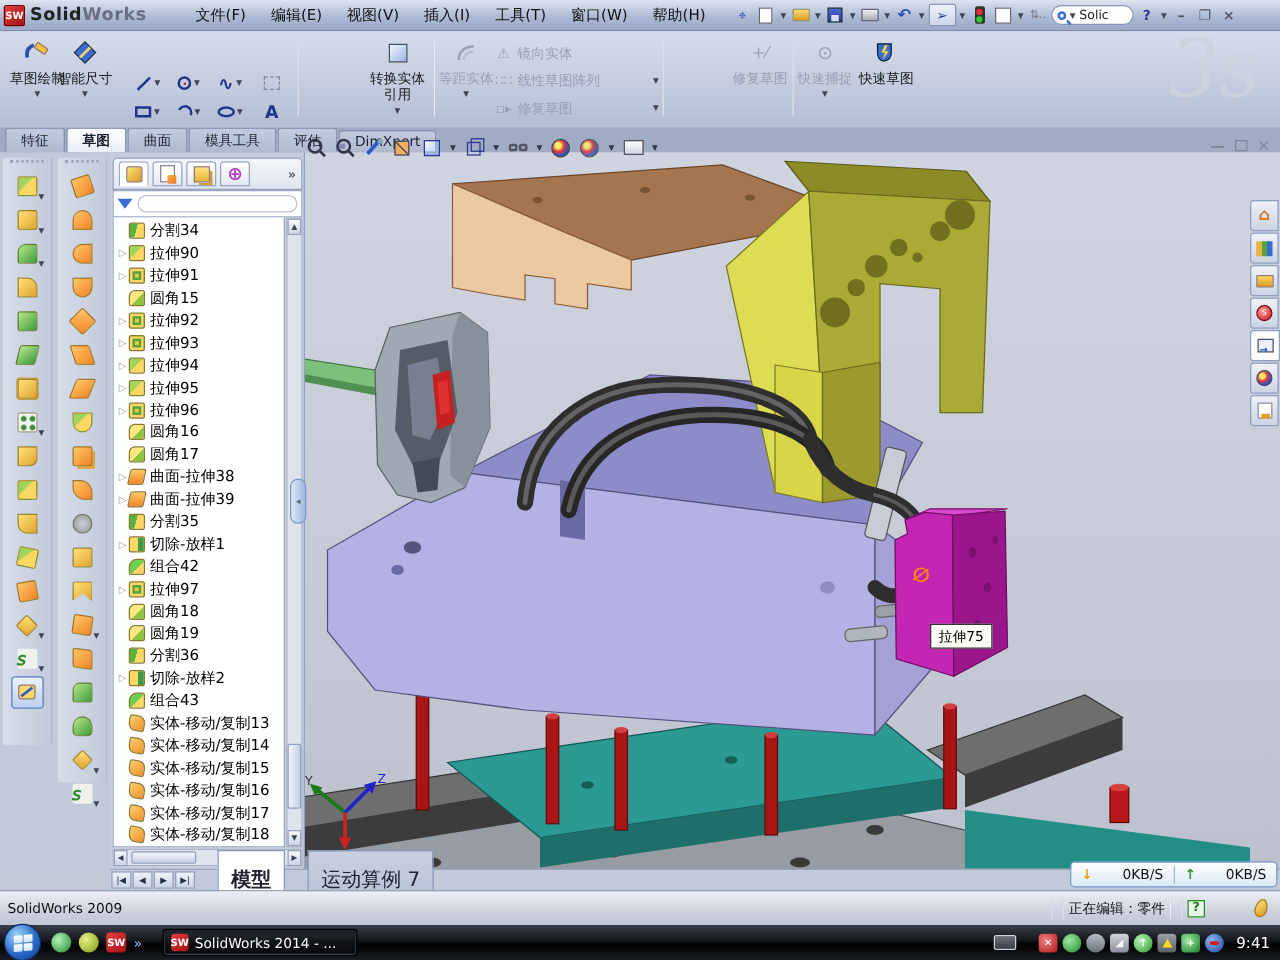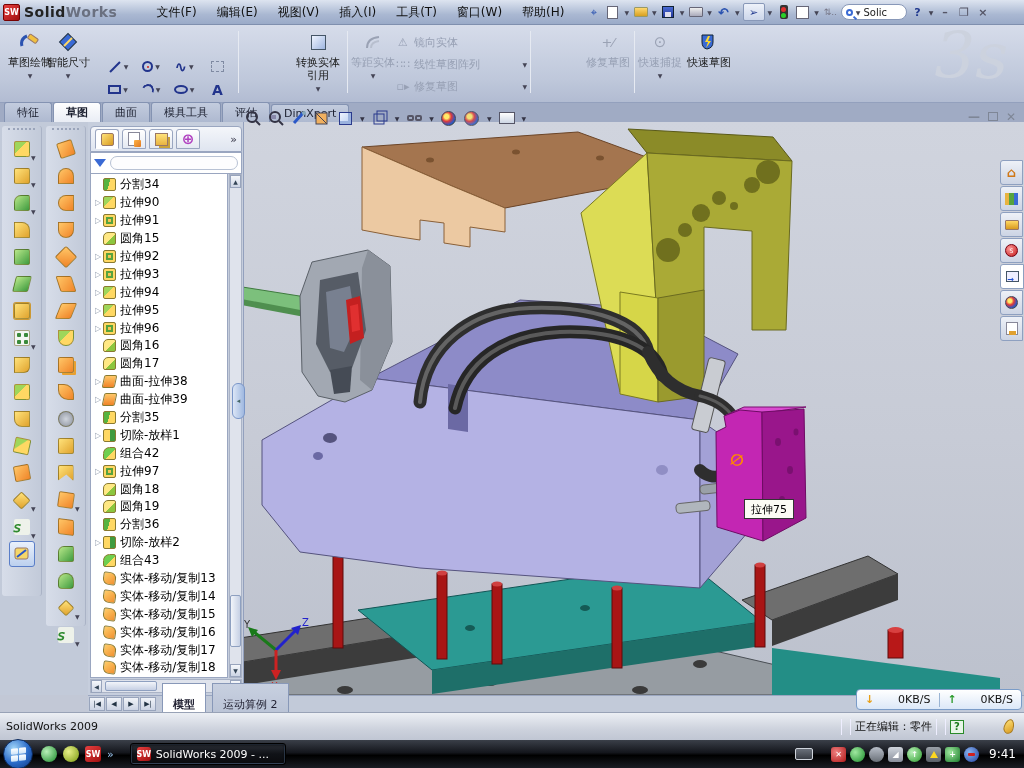--- a/index.html
+++ b/index.html
@@ -128,21 +128,21 @@
 .tooltip{left:744px;top:499px;width:50px;height:20px;background:#fbfbf4;border:1px solid #333;font-size:11px;display:flex;align-items:center;justify-content:center;z-index:22;color:#000}
 
 .netw{left:856px;top:689px;width:166px;height:21px;background:linear-gradient(#ffffff,#dce8f8);border:1px solid #7a9cc8;border-radius:4px;display:flex;align-items:center;z-index:40;font-size:11px;color:#111}
 .netw .cell{flex:1;display:flex;align-items:center;justify-content:space-between;padding:0 8px}
 .netw .divl{width:1px;height:14px;background:#9ab4d4}
 .arr-dn{color:#e8a018;font-weight:bold}
 .arr-up{color:#2a9a2a;font-weight:bold}
 
 #docbar{left:88px;top:695px;width:936px;height:17px;background:#c2cad9;border-top:1px solid #9aa6c0;display:flex;align-items:center}
 .navb{width:16px;height:14px;background:linear-gradient(#f0f3f8,#ccd4e4);border:1px solid #98a4bc;font-size:7px;color:#234;display:flex;align-items:center;justify-content:center;margin-left:1px}
-.dtab{padding:13px 10px;font-size:11px;border:1px solid #8898b8;border-bottom:none;background:linear-gradient(#c8d0e0,#b4bed2);margin-left:6px;color:#223}
+.dtab{padding:13px 10px;font-size:16px;border:1px solid #8898b8;border-bottom:none;background:linear-gradient(#c8d0e0,#b4bed2);margin-left:18px;color:#223}
 .dtab.on{background:#fff;font-weight:bold}
 
 #statusbar{left:0;top:712px;width:1024px;height:28px;background:linear-gradient(#eceff4,#cdd2dd 60%,#c0c6d3);border-top:1px solid #98a2b6;display:flex;align-items:center;font-size:11px;color:#111}
 .sbsep{width:1px;height:16px;background:#9aa4b8;border-right:1px solid #eef;margin:0 4px}
 .helpq{width:14px;height:14px;background:#e8f6e8;border:1px solid #2a8a2a;color:#1a7a1a;font-weight:bold;font-size:10px;display:flex;align-items:center;justify-content:center}
 .feather{width:10px;height:15px;background:linear-gradient(135deg,#ffe27a,#d89a20);border:1px solid #a87818;border-radius:50% 50% 50% 50%/60% 60% 40% 40%;transform:rotate(18deg)}
 
 #taskbar{left:0;top:740px;width:1024px;height:28px;background:linear-gradient(#3a3f48 0%,#14161c 45%,#000 55%,#1a1d24 100%);display:flex;align-items:center;color:#fff}
 .orb{width:30px;height:30px;border-radius:50%;margin:0 8px 0 3px;background:radial-gradient(circle at 35% 30%,#9fd4f8,#2a6ac8 55%,#123a80);border:1px solid #0a2a60;position:relative;flex:none}
 .orb .flag{position:absolute;left:7px;top:8px;width:15px;height:13px;display:grid;grid-template-columns:1fr 1fr;grid-template-rows:1fr 1fr;gap:1px;transform:skewY(-6deg)}
@@ -880,21 +880,21 @@
       <span>0KB/S</span>
     </span>
 </div>
 
 <div id="docbar" class="abs">
   <span class="navb">|◀</span>
   <span class="navb">◀</span>
   <span class="navb">▶</span>
   <span class="navb">▶|</span>
   <span class="dtab on">模型</span>
-  <span class="dtab">运动算例 2</span>
+  <span class="dtab">运动算例 7</span>
 </div>
 
 <div id="statusbar" class="abs">
   <span style="margin-left:6px">SolidWorks 2009</span>
   <span style="margin-left:auto"></span>
   <i class="sbsep"></i>
     <i class="sbsep"></i>
   <span>正在编辑：零件</span>
   <i class="sbsep"></i>
     <i class="sbsep"></i>
@@ -914,21 +914,21 @@
       </span>
     </div>
   <div class="qlaunch">
     <span class="qic q1"></span>
     <span class="qic q2"></span>
     <span class="qic q3">SW</span>
     <span class="chev">»</span>
   </div>
   <div class="taskbtn on">
     <span class="qic q3" style="width:14px;height:14px;flex:none">SW</span>
-    <span>SolidWorks 2009 - ...</span>
+    <span>SolidWorks 2014 - ...</span>
   </div>
   <div class="tray">
     <span class="kbd"></span>
     <span style="width:10px"></span>
     <span class="tic" style="background:radial-gradient(circle at 35% 35%,#f08080,#b01818)">✕</span>
     <span class="tic" style="background:radial-gradient(circle at 35% 35%,#9fe89f,#1a8a2a);border-radius:50%"></span>
     <span class="tic" style="background:linear-gradient(#b8bec8,#6a7078);border-radius:50%"></span>
     <span class="tic" style="background:linear-gradient(#cfd4dc,#8a909c)">◢</span>
     <span class="tic" style="background:radial-gradient(circle at 35% 35%,#b8f0b8,#2a9a2a);border-radius:50%">↑</span>
     <span class="tic" style="background:linear-gradient(#9aa0a8,#5a6068)">

